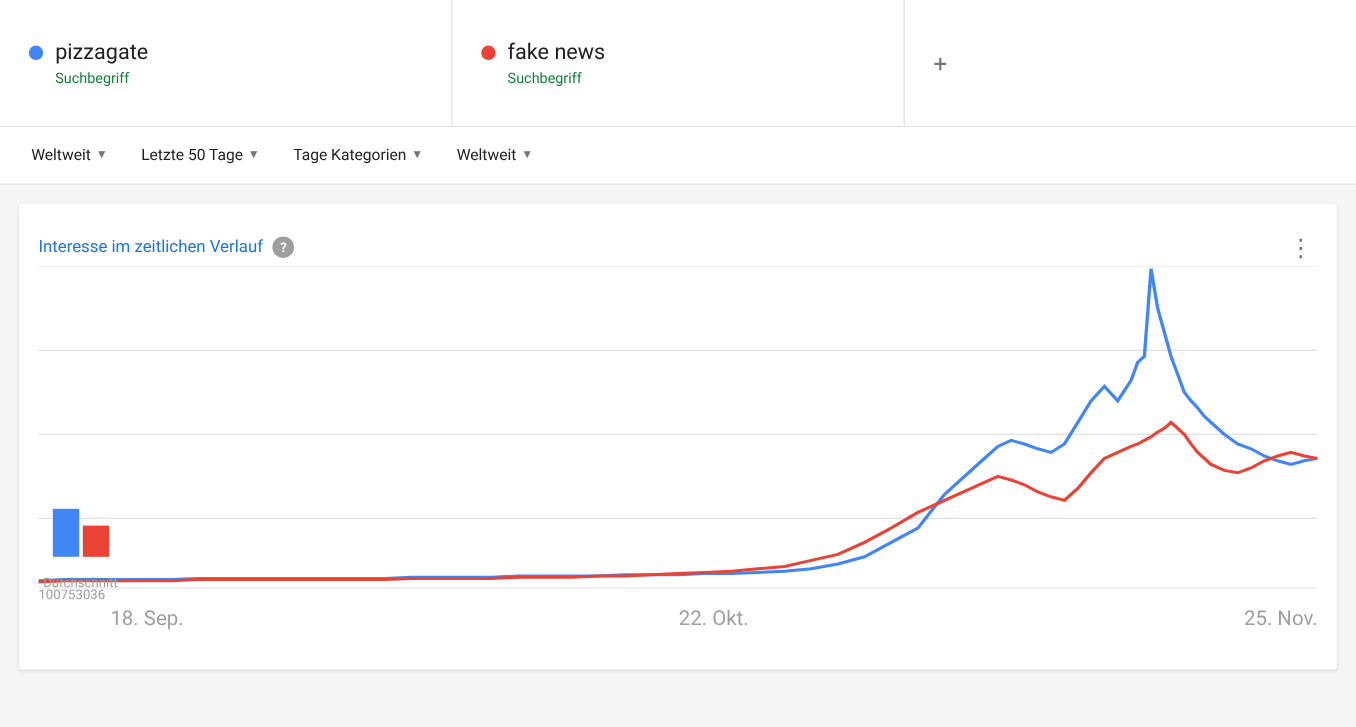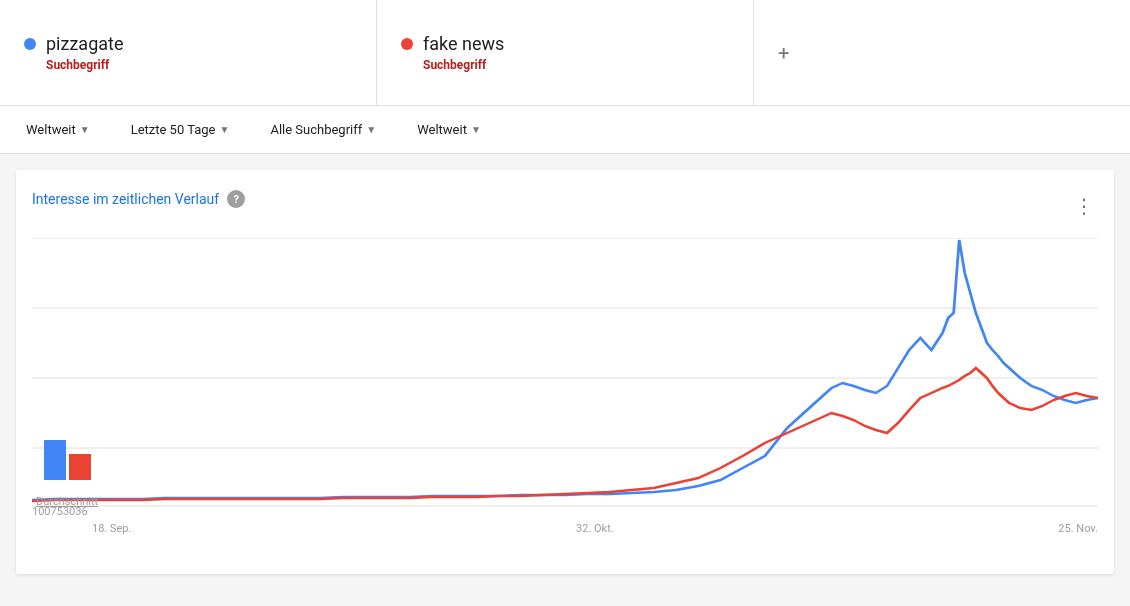--- a/index.html
+++ b/index.html
@@ -40,23 +40,22 @@
       border-radius: 50%;
       flex-shrink: 0;
     }
     .term-name {
       font-size: 18px;
       font-weight: 400;
       color: #212121;
     }
     .term-type {
       font-size: 12px;
-      color: #b91c1c;
+      color: #15803d;
       margin-left: 22px;
-      font-weight: bold;
     }
     .add-comparison {
       display: flex;
       align-items: center;
       justify-content: flex-start;
       padding: 20px 24px;
       flex: 1;
       cursor: pointer;
       color: #757575;
       gap: 8px;
@@ -71,21 +70,21 @@
     }
 
     
     .filters-bar {
       background: #fff;
       display: flex;
       align-items: center;
       padding: 0 16px;
       height: 48px;
       border-bottom: 1px solid #e0e0e0;
-      gap: 21px;
+      gap: 8px;
     }
     .filter-btn {
       display: flex;
       align-items: center;
       gap: 4px;
       padding: 6px 10px;
       font-size: 13px;
       color: #212121;
       cursor: pointer;
       border-radius: 2px;
@@ -103,23 +102,22 @@
       padding: 16px;
     }
     .chart-card {
       background: #fff;
       border-radius: 2px;
       box-shadow: 0 1px 3px rgba(0,0,0,0.12);
       padding: 20px 16px 16px;
     }
     .chart-header {
       display: flex;
-      align-items: flex-start;
+      align-items: center;
       justify-content: space-between;
-      margin-bottom: 16px;
     }
     .chart-title-row {
       display: flex;
       align-items: center;
       gap: 8px;
     }
     .chart-title {
       font-size: 14px;
       color: #1a73e8;
     }
@@ -159,21 +157,21 @@
       flex-direction: row;
       justify-content: space-between;
       align-items: flex-end;
       padding-right: 8px;
     }
     .y-label {
       font-size: 11px;
       color: #9e9e9e;
     }
     .x-label {
-      font-size: 11px;
+      font-size: 17px;
       color: #9e9e9e;
     }
   </style>
 </head>
 <body>
 
 <div class="search-terms-bar">
   <div class="search-term-item">
     <div class="search-term-name-row">
       <div class="term-dot" style="background:#4285f4;"></div>
@@ -196,21 +194,21 @@
 <div class="filters-bar">
   <button class="filter-btn">
     <span>Weltweit</span>
     <span class="chevron">▼</span>
   </button>
   <button class="filter-btn">
     <span>Letzte 50 Tage</span>
     <span class="chevron">▼</span>
   </button>
   <button class="filter-btn">
-    <span>Alle Suchbegriff</span>
+    <span>Tage Kategorien</span>
     <span class="chevron">▼</span>
   </button>
   <button class="filter-btn">
     <span>Weltweit</span>
     <span class="chevron">▼</span>
   </button>
 </div>
 
 <div class="main-content">
   <div class="chart-card">
@@ -264,26 +262,26 @@
                 890,170 900,172 910,168 920,162 930,158 940,155 950,158 960,160
               "></polyline>
           </svg>
 
           
           <div style="position:absolute; left:4px; bottom:10px; display:flex; flex-direction:column; align-items:center;">
             <div style="display:flex; gap:3px; align-items:flex-end;">
               <div style="width:22px; height:40px; background:#4285f4;"></div>
               <div style="width:22px; height:26px; background:#ea4335;"></div>
             </div>
-            <div style="font-size:11px; color:#9e9e9e; margin-top:15px; white-space:nowrap;text-decoration:underline;">Durchschnitt</div>
+            <div style="font-size:11px; color:#9e9e9e; margin-top:15px; white-space:nowrap;">Durchschnitt</div>
           </div>
         </div>
       </div>
 
       <div style="display:flex; margin-left:60px; justify-content:space-between; padding: 4px 0 0 0;">
         <span class="x-label">18. Sep.</span>
-        <span class="x-label">32. Okt.</span>
+        <span class="x-label">22. Okt.</span>
         <span class="x-label">25. Nov.</span>
       </div>
     </div>
 
   </div>
 </div>
 
 </body></html>

